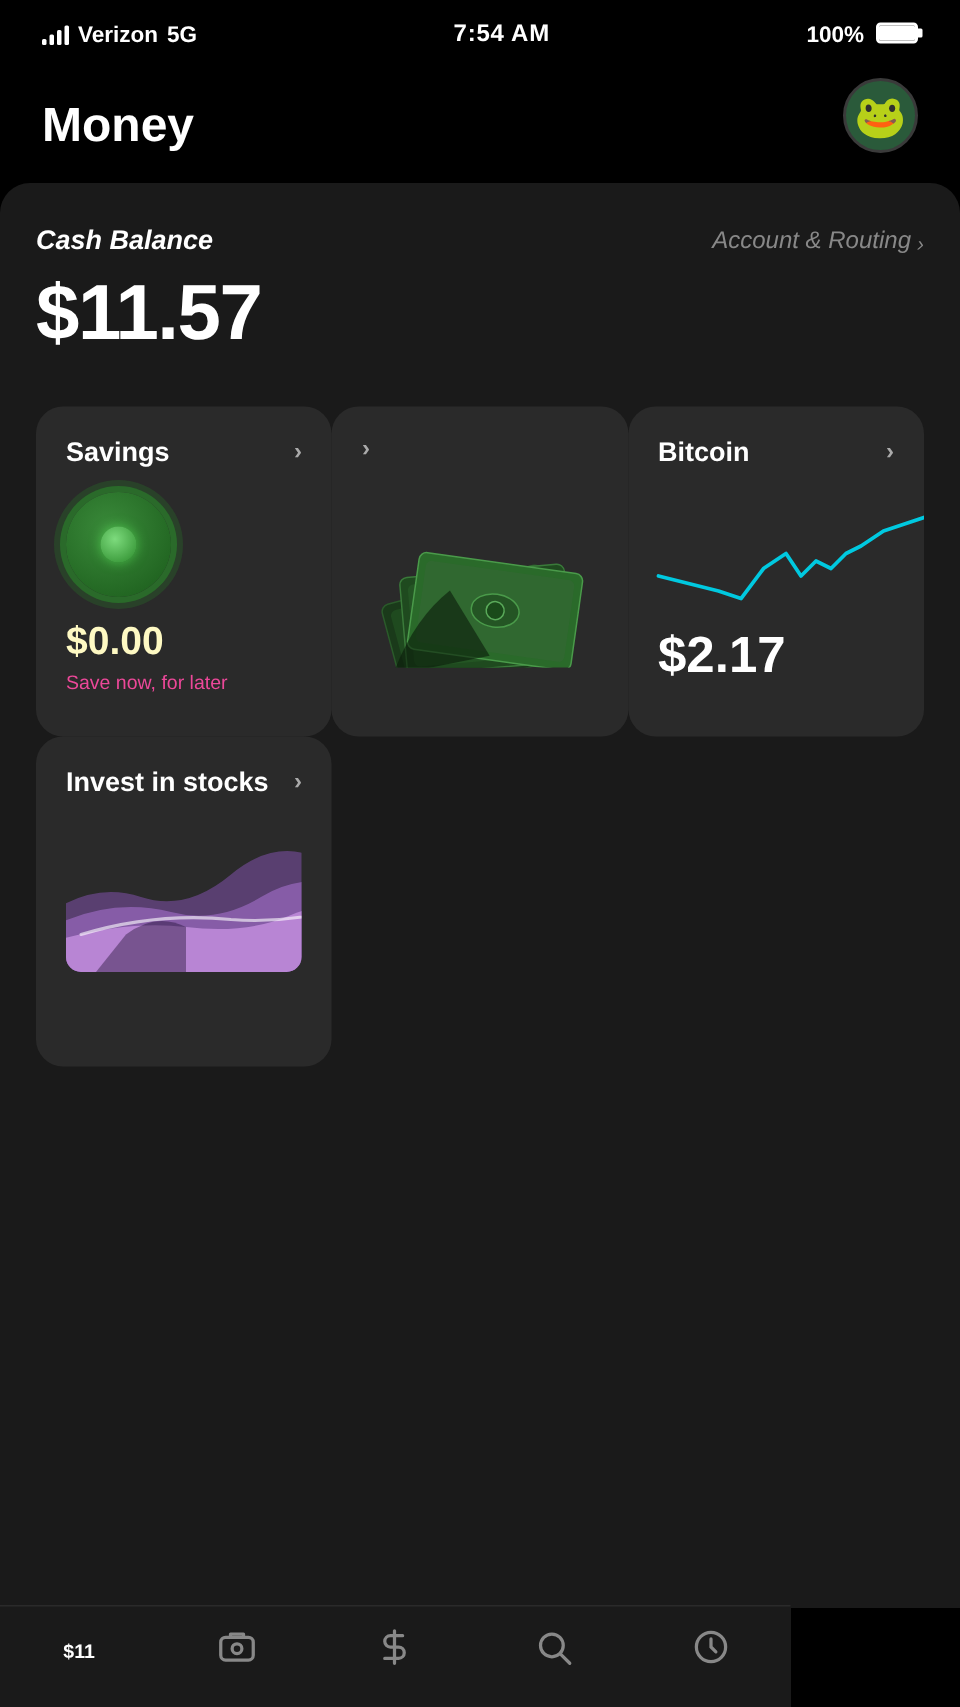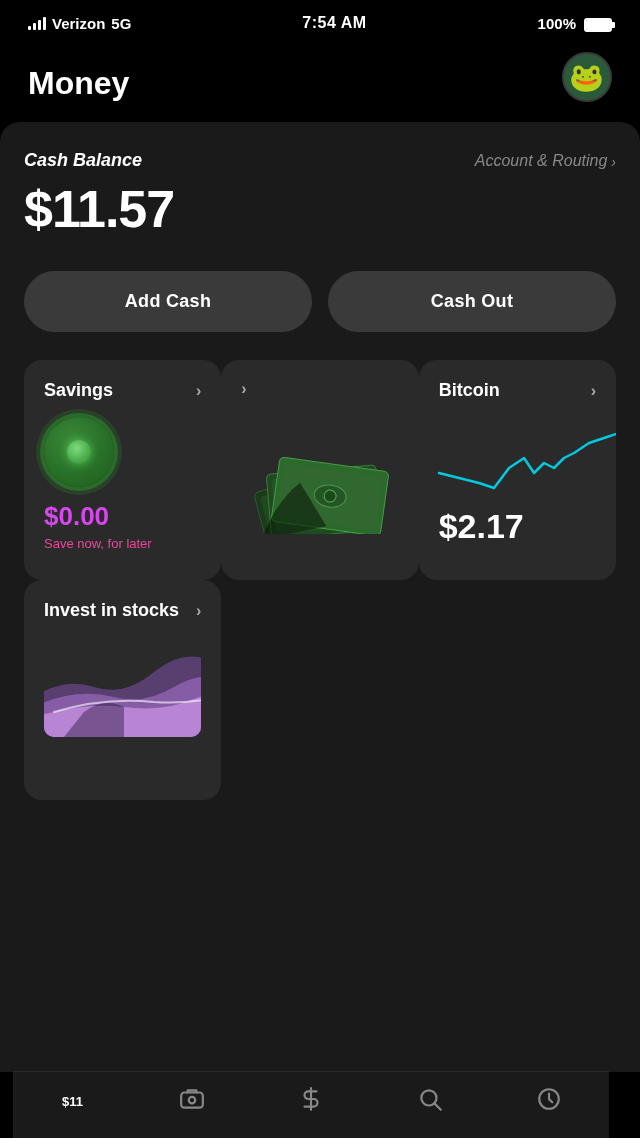--- a/index.html
+++ b/index.html
@@ -39,21 +39,21 @@
       border-radius: 1px;
       width: 3px;
     }
     .status-time {
       font-size: 16px;
       font-weight: 600;
       letter-spacing: 0.5px;
     }
     .status-right {
       display: flex;
-      align-items: flex-end;
+      align-items: flex-start;
       gap: 8px;
       font-size: 15px;
       font-weight: 600;
     }
     .battery-body {
       width: 28px;
       height: 14px;
       border: 2px solid #fff;
       border-radius: 3px;
       position: relative;
@@ -182,21 +182,21 @@
       align-items: center;
       justify-content: space-between;
     }
     .card-chevron {
       color: #aaa;
       font-size: 16px;
     }
     .savings-amount {
       font-size: 26px;
       font-weight: 700;
-      color: #d946ef;
+      color: #fef9c3;
       margin-bottom: 4px;
     }
     .savings-subtitle {
       font-size: 13px;
       color: #ec4899;
     }
 
     
     .tax-title {
       font-size: 18px;
@@ -229,28 +229,27 @@
       height: 100px;
       position: relative;
       overflow: hidden;
       border-radius: 10px;
     }
 
     
     .bottom-nav {
       position: fixed;
       bottom: 0;
-      width: 596px;
+      width: 527px;
       background: #1a1a1a;
       border-top: 1px solid #2a2a2a;
       display: flex;
       justify-content: space-around;
       align-items: center;
       padding: 14px 0 22px;
-      margin-left: 13px;
     }
     .nav-item {
       display: flex;
       flex-direction: column;
       align-items: center;
       gap: 4px;
       cursor: pointer;
       min-width: 60px;
     }
     .nav-item svg {
@@ -326,24 +325,20 @@
 
   <div class="cash-balance-header">
     <span class="cash-balance-label">Cash Balance</span>
     <div class="account-routing-link">
       <span>Account &amp; Routing</span>
       <span class="chevron">›</span>
     </div>
   </div>
   <div class="balance-amount">$11.57</div>
 
-  <div class="action-buttons">
-    <button class="action-btn">Add Cash</button>
-    <button class="action-btn">Cash Out</button>
-  </div>
 
   <div class="cards-grid">
 
     <div class="card">
       <div class="card-title">
         <span>Savings</span>
         <span class="card-chevron">›</span>
       </div>
       <div class="savings-circle-icon"></div>
       <div class="savings-amount">$0.00</div>

